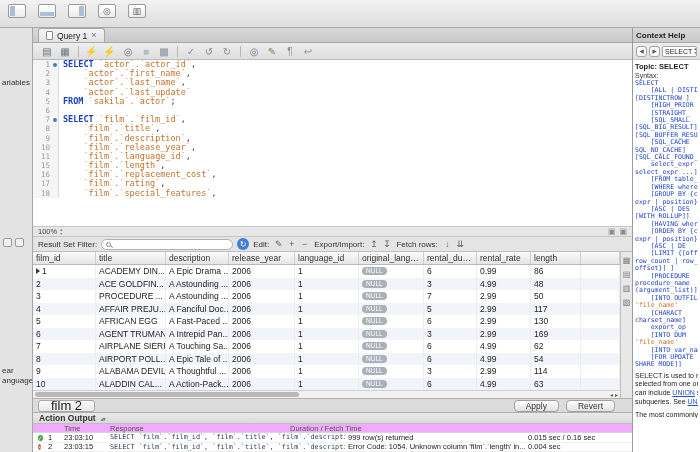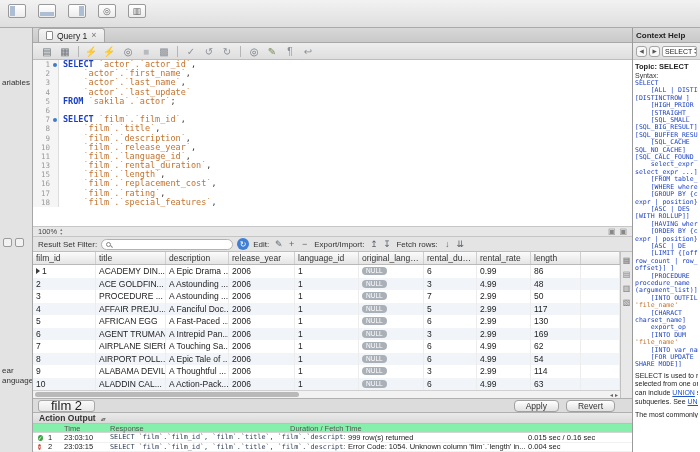--- a/index.html
+++ b/index.html
@@ -75,21 +75,21 @@
   .gside{width:12px;flex:none;background:#e8e8e8;border-left:1px solid #c0c0c0;display:flex;flex-direction:column;align-items:center;padding-top:4px;gap:5px;font-size:8px;color:#777;}
 
   .restabrow{height:15px;flex:none;background:#dcdcdc;border-top:1px solid #b0b0b0;border-bottom:1px solid #b0b0b0;display:flex;align-items:center;padding:0 5px;gap:4px;}
   .restab{height:12px;padding:0 12px;background:linear-gradient(#fafafa,#e9e9e9);border:1px solid #a8a8a8;border-radius:3px;font-size:13px;display:flex;align-items:center;}
   .btns{margin-left:auto;display:flex;gap:7px;padding-right:12px;}
   .btn{height:12px;padding:0 11px;border:1px solid #a0a0a0;border-radius:4px;background:linear-gradient(#fff,#e1e1e1);font-size:8.5px;display:flex;align-items:center;color:#333;}
 
   .aohead{height:11px;flex:none;background:linear-gradient(#eaeaea,#dadada);border-bottom:1px solid #bebebe;display:flex;align-items:center;gap:5px;padding:0 6px;font-size:8.5px;font-weight:bold;color:#333;}
   .aosort{font-weight:normal;font-size:6px;color:#777;letter-spacing:-1px;}
   .aosort::before{content:"\25b4\25be";}
-  .aocols{height:9px;flex:none;display:flex;background:#86efac;border-bottom:1px solid #d5d5d5;font-size:7.5px;color:#555;align-items:flex-start;}
+  .aocols{height:9px;flex:none;display:flex;background:#f0abfc;border-bottom:1px solid #d5d5d5;font-size:7.5px;color:#555;align-items:flex-start;}
   .aoc{flex:none;padding:0 3px;white-space:nowrap;overflow:hidden;}
   .aorows{flex:1;overflow:hidden;background:#fff;}
   .aorow{height:9.5px;display:flex;align-items:center;font-size:7.5px;border-bottom:1px solid #f1f1f1;}
   .aocell{flex:none;padding:0 3px;white-space:nowrap;overflow:hidden;}
   .status{width:7px;height:7px;border-radius:50%;color:#fff;font-size:5.5px;line-height:7px;text-align:center;margin-left:2px;flex:none;}
   .st-ok{background:#43a047;} .st-err{background:#d24b3e;}
   .aoact{font-family:"DejaVu Sans Mono",monospace;font-size:6.8px;color:#35425a;}
 
   
   .help{position:absolute;left:632px;top:28px;width:68px;bottom:0;background:#fff;border-left:1px solid #9a9a9a;display:flex;flex-direction:column;overflow:hidden;}
@@ -205,24 +205,20 @@
           <span class="gut">9</span>
           <span class="code"><span class="tok-p">    </span><span class="tok-id">`film`.`description`</span><span class="tok-p">,</span></span>
         </div>
         <div class="edline">
           <span class="gut">10</span>
           <span class="code"><span class="tok-p">    </span><span class="tok-id">`film`.`release_year`</span><span class="tok-p">,</span></span>
         </div>
         <div class="edline">
           <span class="gut">11</span>
           <span class="code"><span class="tok-p">    </span><span class="tok-id">`film`.`language_id`</span><span class="tok-p">,</span></span>
-        </div>
-        <div class="edline">
-          <span class="gut">13</span>
-          <span class="code"><span class="tok-p">    </span><span class="tok-id">`film`.`rental_duration`</span><span class="tok-p">,</span></span>
         </div>
         <div class="edline">
           <span class="gut">15</span>
           <span class="code"><span class="tok-p">    </span><span class="tok-id">`film`.`length`</span><span class="tok-p">,</span></span>
         </div>
         <div class="edline">
           <span class="gut">16</span>
           <span class="code"><span class="tok-p">    </span><span class="tok-id">`film`.`replacement_cost`</span><span class="tok-p">,</span></span>
         </div>
         <div class="edline">

